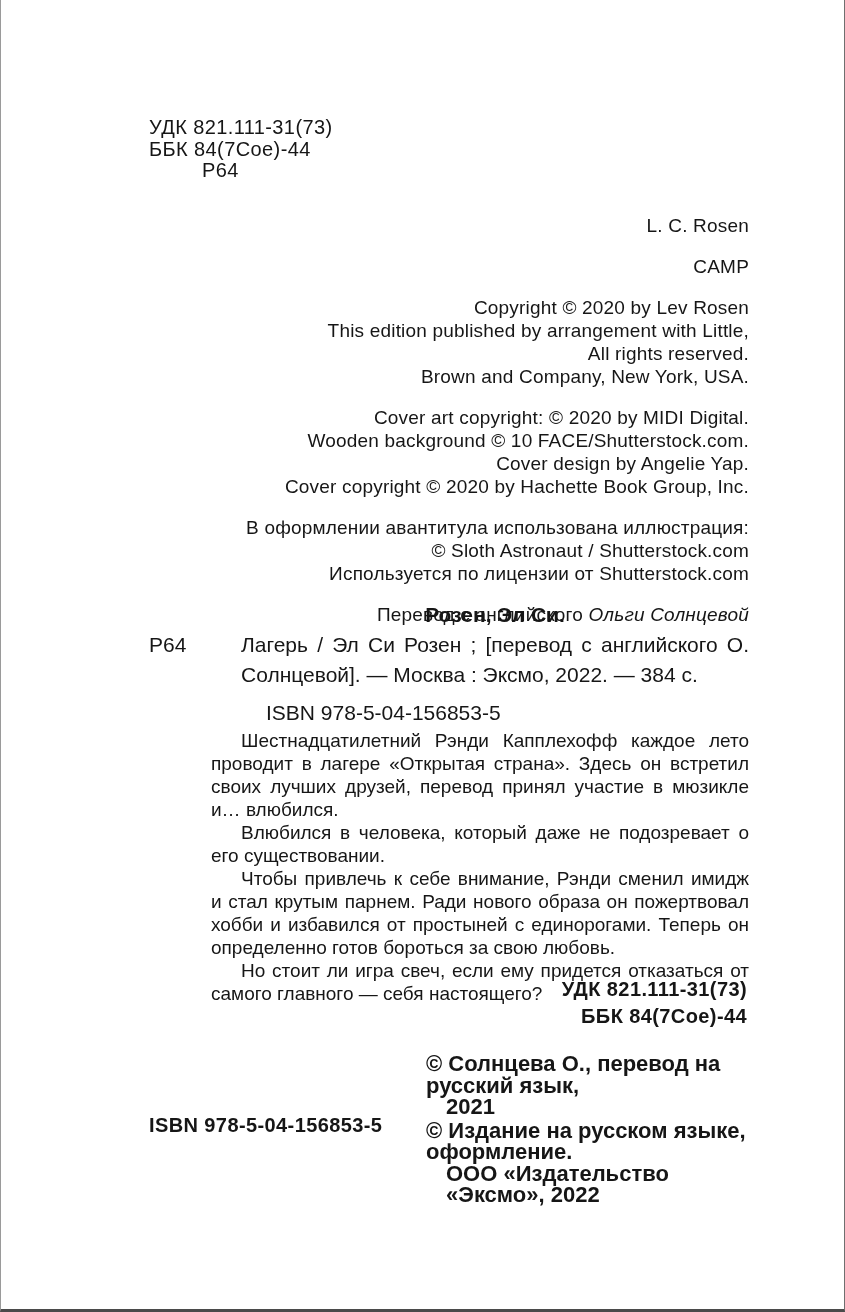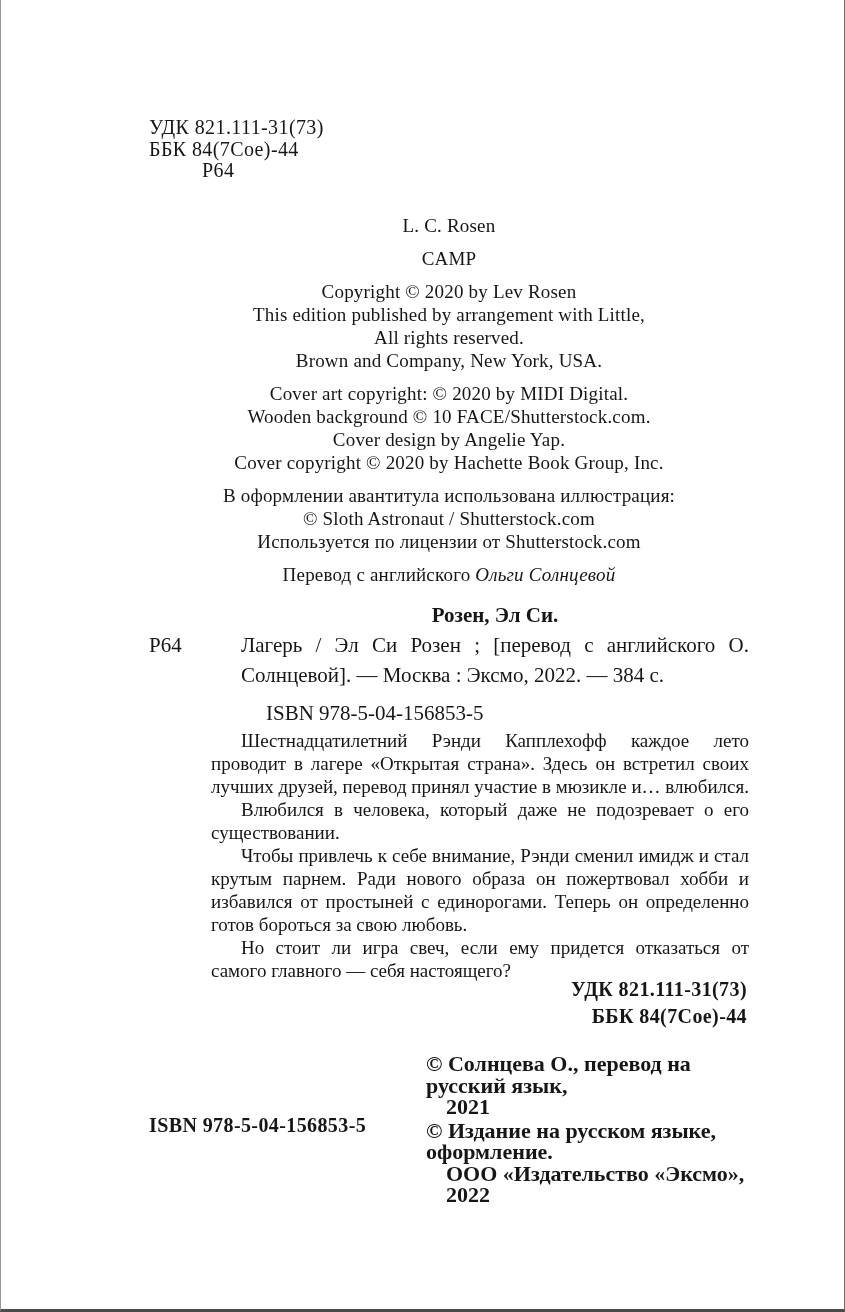--- a/index.html
+++ b/index.html
@@ -2,44 +2,44 @@
 <html><head>
 <meta charset="utf-8">
 <style>
   html,body { margin:0; padding:0; background:#d9d9d9; }
   .page {
     position:relative;
     width:845px; height:1312px;
     margin:0 auto;
     background:#ffffff;
     color:#161616;
-    font-family:Liberation Serif, serif;
+    font-family:Liberation Sans, sans-serif;
     box-sizing:border-box;
     border-left:1px solid #9a9a9a;
     border-right:1px solid #6f6f6f;
     border-bottom:3px solid #4a4a4a;
     overflow:hidden;
   }
   .italic { font-style:italic; }
 
   .top-codes {
     position:absolute; left:148px; top:117px;
     font-size:20px; line-height:21.5px;
     letter-spacing:0.02em;
   }
   .top-codes .code-line2 { }
   .top-codes .code-r64 { padding-left:53px; }
 
   .copyright-block {
     position:absolute; left:148px; top:214px; width:600px;
-    text-align:center;
+    text-align:right;
     font-size:19px; line-height:23px;
     letter-spacing:0.01em;
   }
-  .copyright-block .gap { margin-top:10px; }
+  .copyright-block .gap { margin-top:18px; }
 
   .catalog {
     position:absolute; left:148px; top:600px; width:600px;
     font-size:21px; line-height:30px;
   }
   .catalog-author { margin-left:92px; font-weight:bold;text-align:center; }
   .catalog-entry { position:relative; }
   .catalog-entry .entry-code {
     position:absolute; left:0; top:0;
   }

